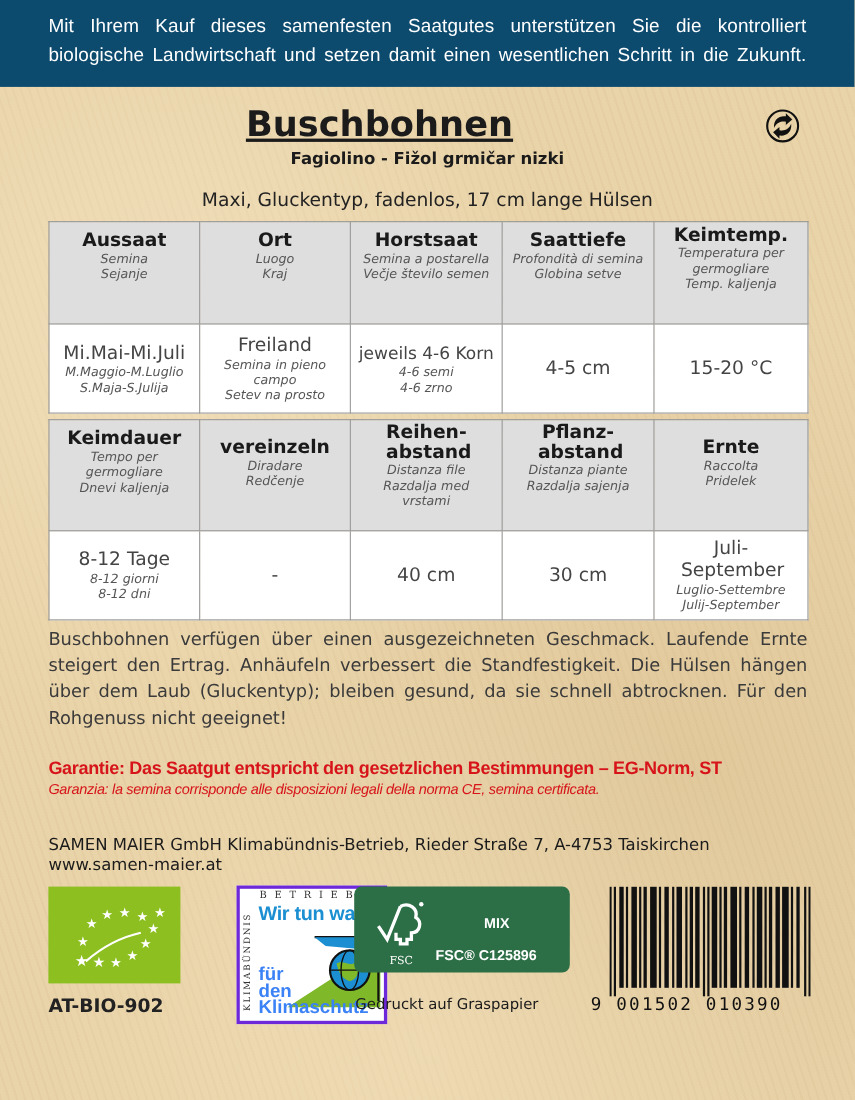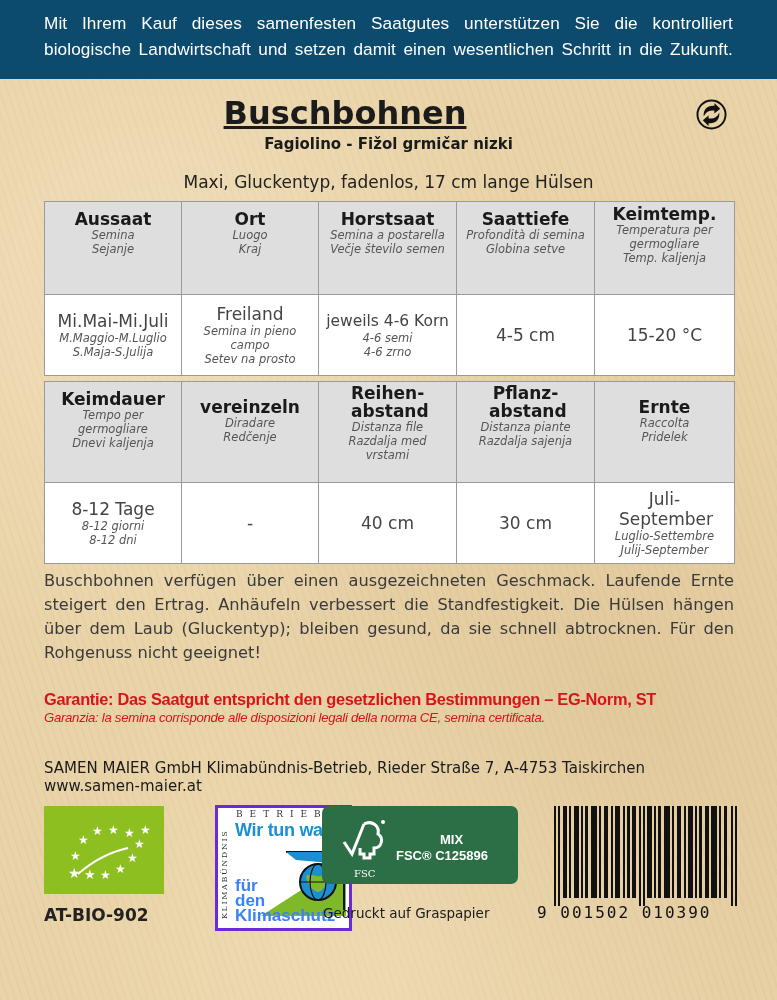--- a/index.html
+++ b/index.html
@@ -36,21 +36,21 @@
   .company{position:absolute;left:44px;width:700px;top:759px;font-family:"DejaVu Sans",sans-serif;font-size:15px;line-height:18px;color:#1b1b1b;}
   .eu-logo{position:absolute;left:44px;top:806px;width:120px;height:88px;background:#8cbf1f;}
   .eu-code{position:absolute;left:44px;top:905px;font-family:"DejaVu Sans",sans-serif;font-size:17px;color:#222;font-weight:bold;}
   .klima{position:absolute;left:178px;top:805px;width:131px;height:120px;background:#fff;border:3px solid #6d28d9;margin-left:37px;}
   .klima .side{position:absolute;left:2px;top:16px;width:12px;height:100px;font-family:"DejaVu Serif",serif;font-size:8px;color:#333;writing-mode:vertical-rl;transform:rotate(180deg);letter-spacing:1.6px;text-align:center;}
   .klima .top{position:absolute;left:18px;top:1px;right:2px;font-family:"DejaVu Serif",serif;font-size:9px;letter-spacing:7px;color:#333;}
   .klima .wir{position:absolute;left:17px;top:12px;font-family:"Liberation Sans",sans-serif;font-weight:bold;font-size:18px;color:#1b8fd1;white-space:nowrap;letter-spacing:-.3px;}
   .klima .fur{position:absolute;left:17px;top:70px;font-family:"Liberation Sans",sans-serif;font-weight:bold;font-size:17px;line-height:15px;color:#3b82f6;}
   .fsc{position:absolute;left:322px;top:806px;width:196px;height:78px;background:#2c6e46;border-radius:7px;color:#fff;}
   .fsc .mix{position:absolute;left:118px;top:26px;font-family:"Liberation Sans",sans-serif;font-weight:bold;font-size:13px;}
-  .fsc .code{position:absolute;left:74px;top:42px;font-family:"Liberation Sans",sans-serif;font-weight:bold;font-size:13px;white-space:nowrap;}
+  .fsc .code{position:absolute;left:74px;top:55px;font-family:"Liberation Sans",sans-serif;font-weight:bold;font-size:13px;white-space:nowrap;}
   .fsc .fsc-word{position:absolute;left:20px;top:62px;font-family:"DejaVu Serif",serif;font-size:10px;margin-left:12px;}
   .printed{position:absolute;left:323px;top:905px;font-family:"DejaVu Sans",sans-serif;font-size:13.5px;color:#1b1b1b;}
   .barcode{position:absolute;left:554px;top:806px;width:183px;height:100px;}
   .barnum{position:absolute;left:537px;top:903px;width:210px;font-family:"DejaVu Sans Mono",monospace;font-size:16px;color:#111;letter-spacing:2px;}
 </style>
 </head>
 <body>
 
 <div class="banner">
   <p>

